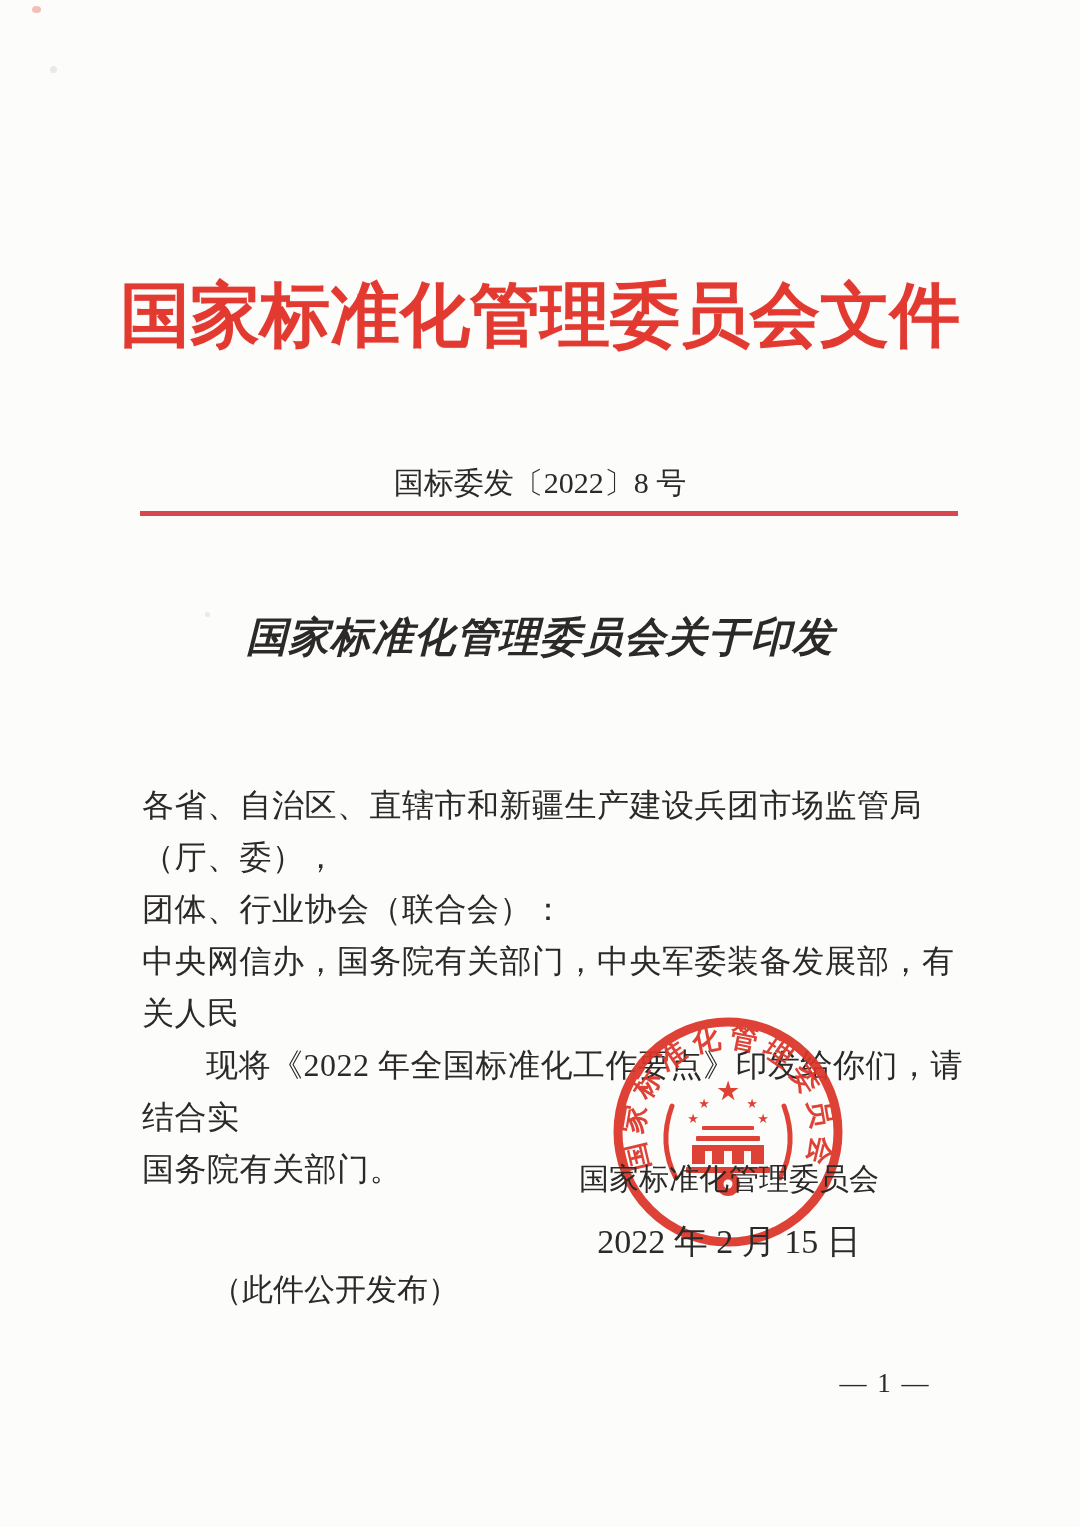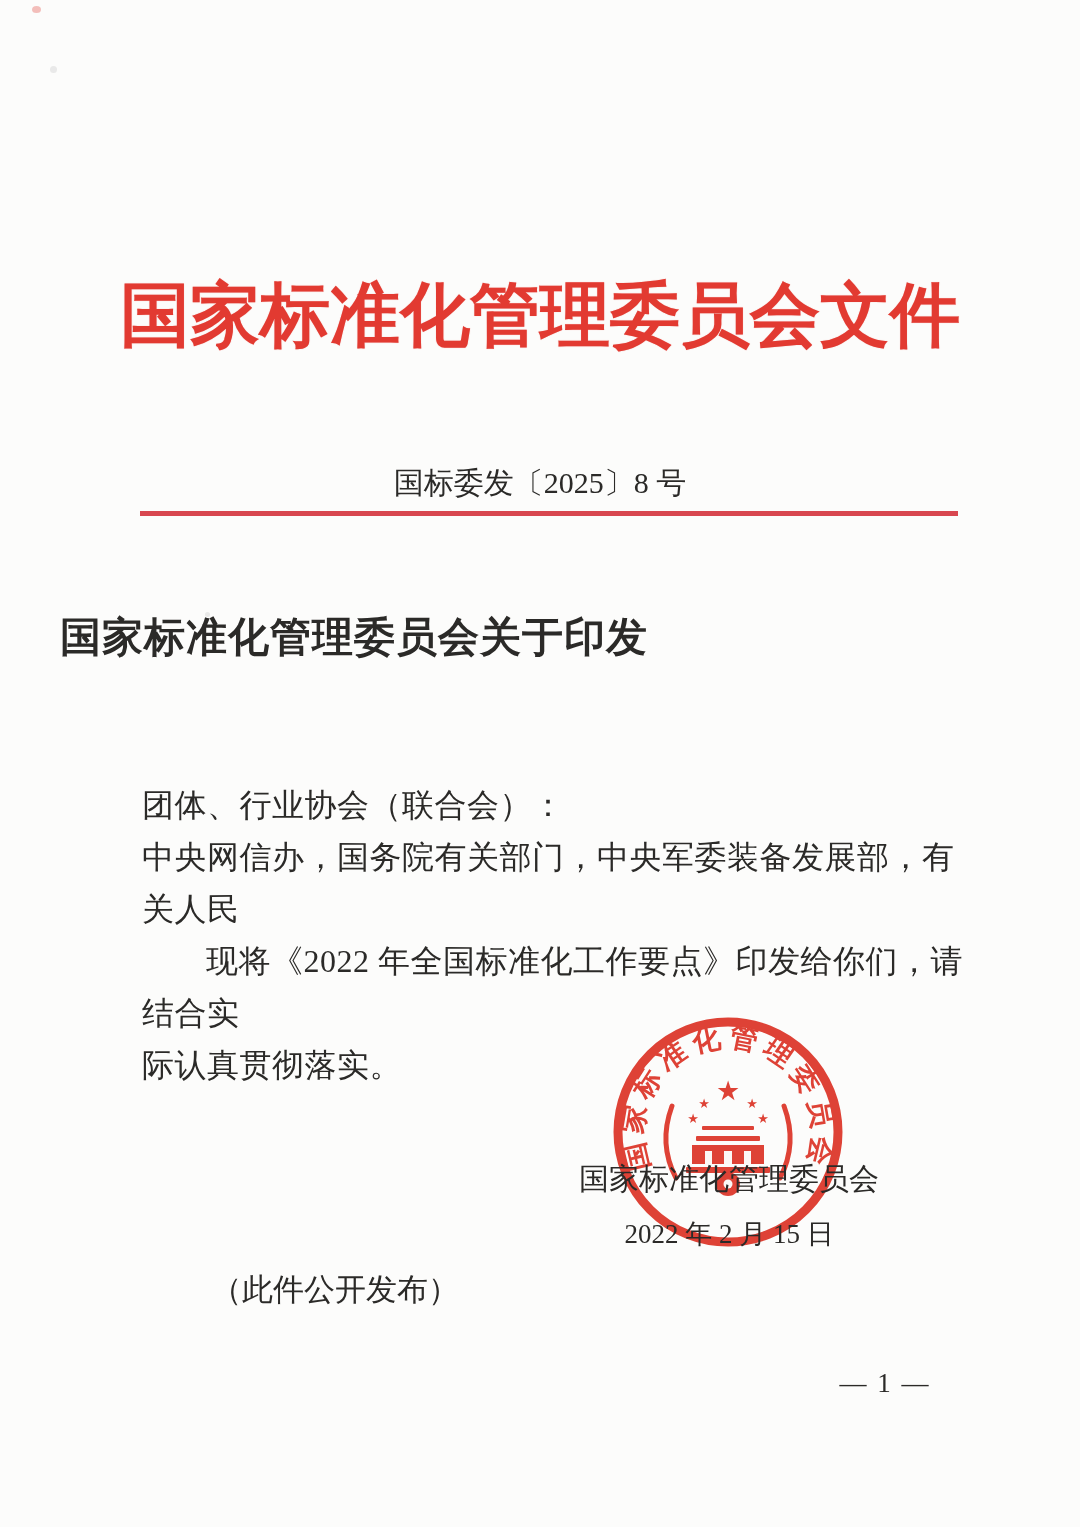--- a/index.html
+++ b/index.html
@@ -38,23 +38,24 @@
     position:absolute;left:0;top:464px;width:100%;
     text-align:center;
     font-size:30px;line-height:38px;
   }
   .red-line{
     position:absolute;left:140px;top:511px;width:818px;height:5px;
     background:var(--line-red);
   }
   .doc-title{
     position:absolute;left:60px;top:611px;width:960px;
-    text-align:left;
+    text-align:center;
     font-size:41px;line-height:53px;font-weight:bold;
     letter-spacing:1px;
+    font-style:italic;
   }
   .body-text{
     position:absolute;left:142px;top:779px;width:822px;
     font-size:32px;line-height:52px;
     letter-spacing:0.5px;
   }
   .body-text .indent{text-indent:64px;}
 
   .seal{
     position:absolute;left:608px;top:1012px;width:240px;height:240px;
@@ -69,21 +70,21 @@
   .emblem rect,.emblem circle{fill:var(--seal-red);}
   .emblem .w{fill:#fdf8f6;}
   .emblem .star{fill:var(--seal-red);font-family:"DejaVu Sans",sans-serif;}
   .emblem .wheat{fill:none;stroke:var(--seal-red);stroke-width:5px;stroke-linecap:round;}
 
   .signature{
     position:absolute;left:529px;top:1160px;width:400px;
     text-align:center;font-size:30px;
   }
   .sig-org{line-height:38px;letter-spacing:0;}
-  .sig-date{margin-top:17px;line-height:38px;font-size:27px;}
+  .sig-date{margin-top:25px;line-height:38px;font-size:34px;}
 
   .public-note{
     position:absolute;left:211px;top:1270px;
     font-size:31px;line-height:40px;
   }
   .page-number{
     position:absolute;left:820px;top:1366px;width:130px;
     text-align:center;font-size:27px;line-height:34px;
     letter-spacing:2px;
   }
@@ -92,33 +93,34 @@
 <body>
 
 <div class="page">
 
   <div class="artifact a1"></div>
   <div class="artifact a2"></div>
   <div class="artifact a3"></div>
 
   <div class="header-title">国家标准化管理委员会文件</div>
 
-  <div class="doc-number">国标委发〔2025〕8 号</div>
+  <div class="doc-number">国标委发〔2022〕8 号</div>
 
   <div class="red-line"></div>
 
   <div class="doc-title">
     <div>国家标准化管理委员会关于印发</div>
   </div>
 
   <div class="body-text">
+    <div class="line">各省、自治区、直辖市和新疆生产建设兵团市场监管局（厅、委），</div>
     <div class="line">团体、行业协会（联合会）：</div>
     <div class="line">中央网信办，国务院有关部门，中央军委装备发展部，有关人民</div>
     <div class="line indent">现将《2022 年全国标准化工作要点》印发给你们，请结合实</div>
-    <div class="line">际认真贯彻落实。</div>
+    <div class="line">国务院有关部门。</div>
   </div>
 
   <div class="seal">
     <svg viewBox="0 0 240 240" width="240" height="240">
       <circle class="seal-ring" cx="120" cy="120" r="110"></circle>
       <path id="sealTextArc" d="M 46.4 162.5 A 85 85 0 1 1 193.6 162.5" fill="none"></path>
       <text class="seal-arc-text">
         <textPath href="#sealTextArc" startOffset="50%" text-anchor="middle">国家标准化管理委员会</textPath>
       </text>
       <g class="emblem">

